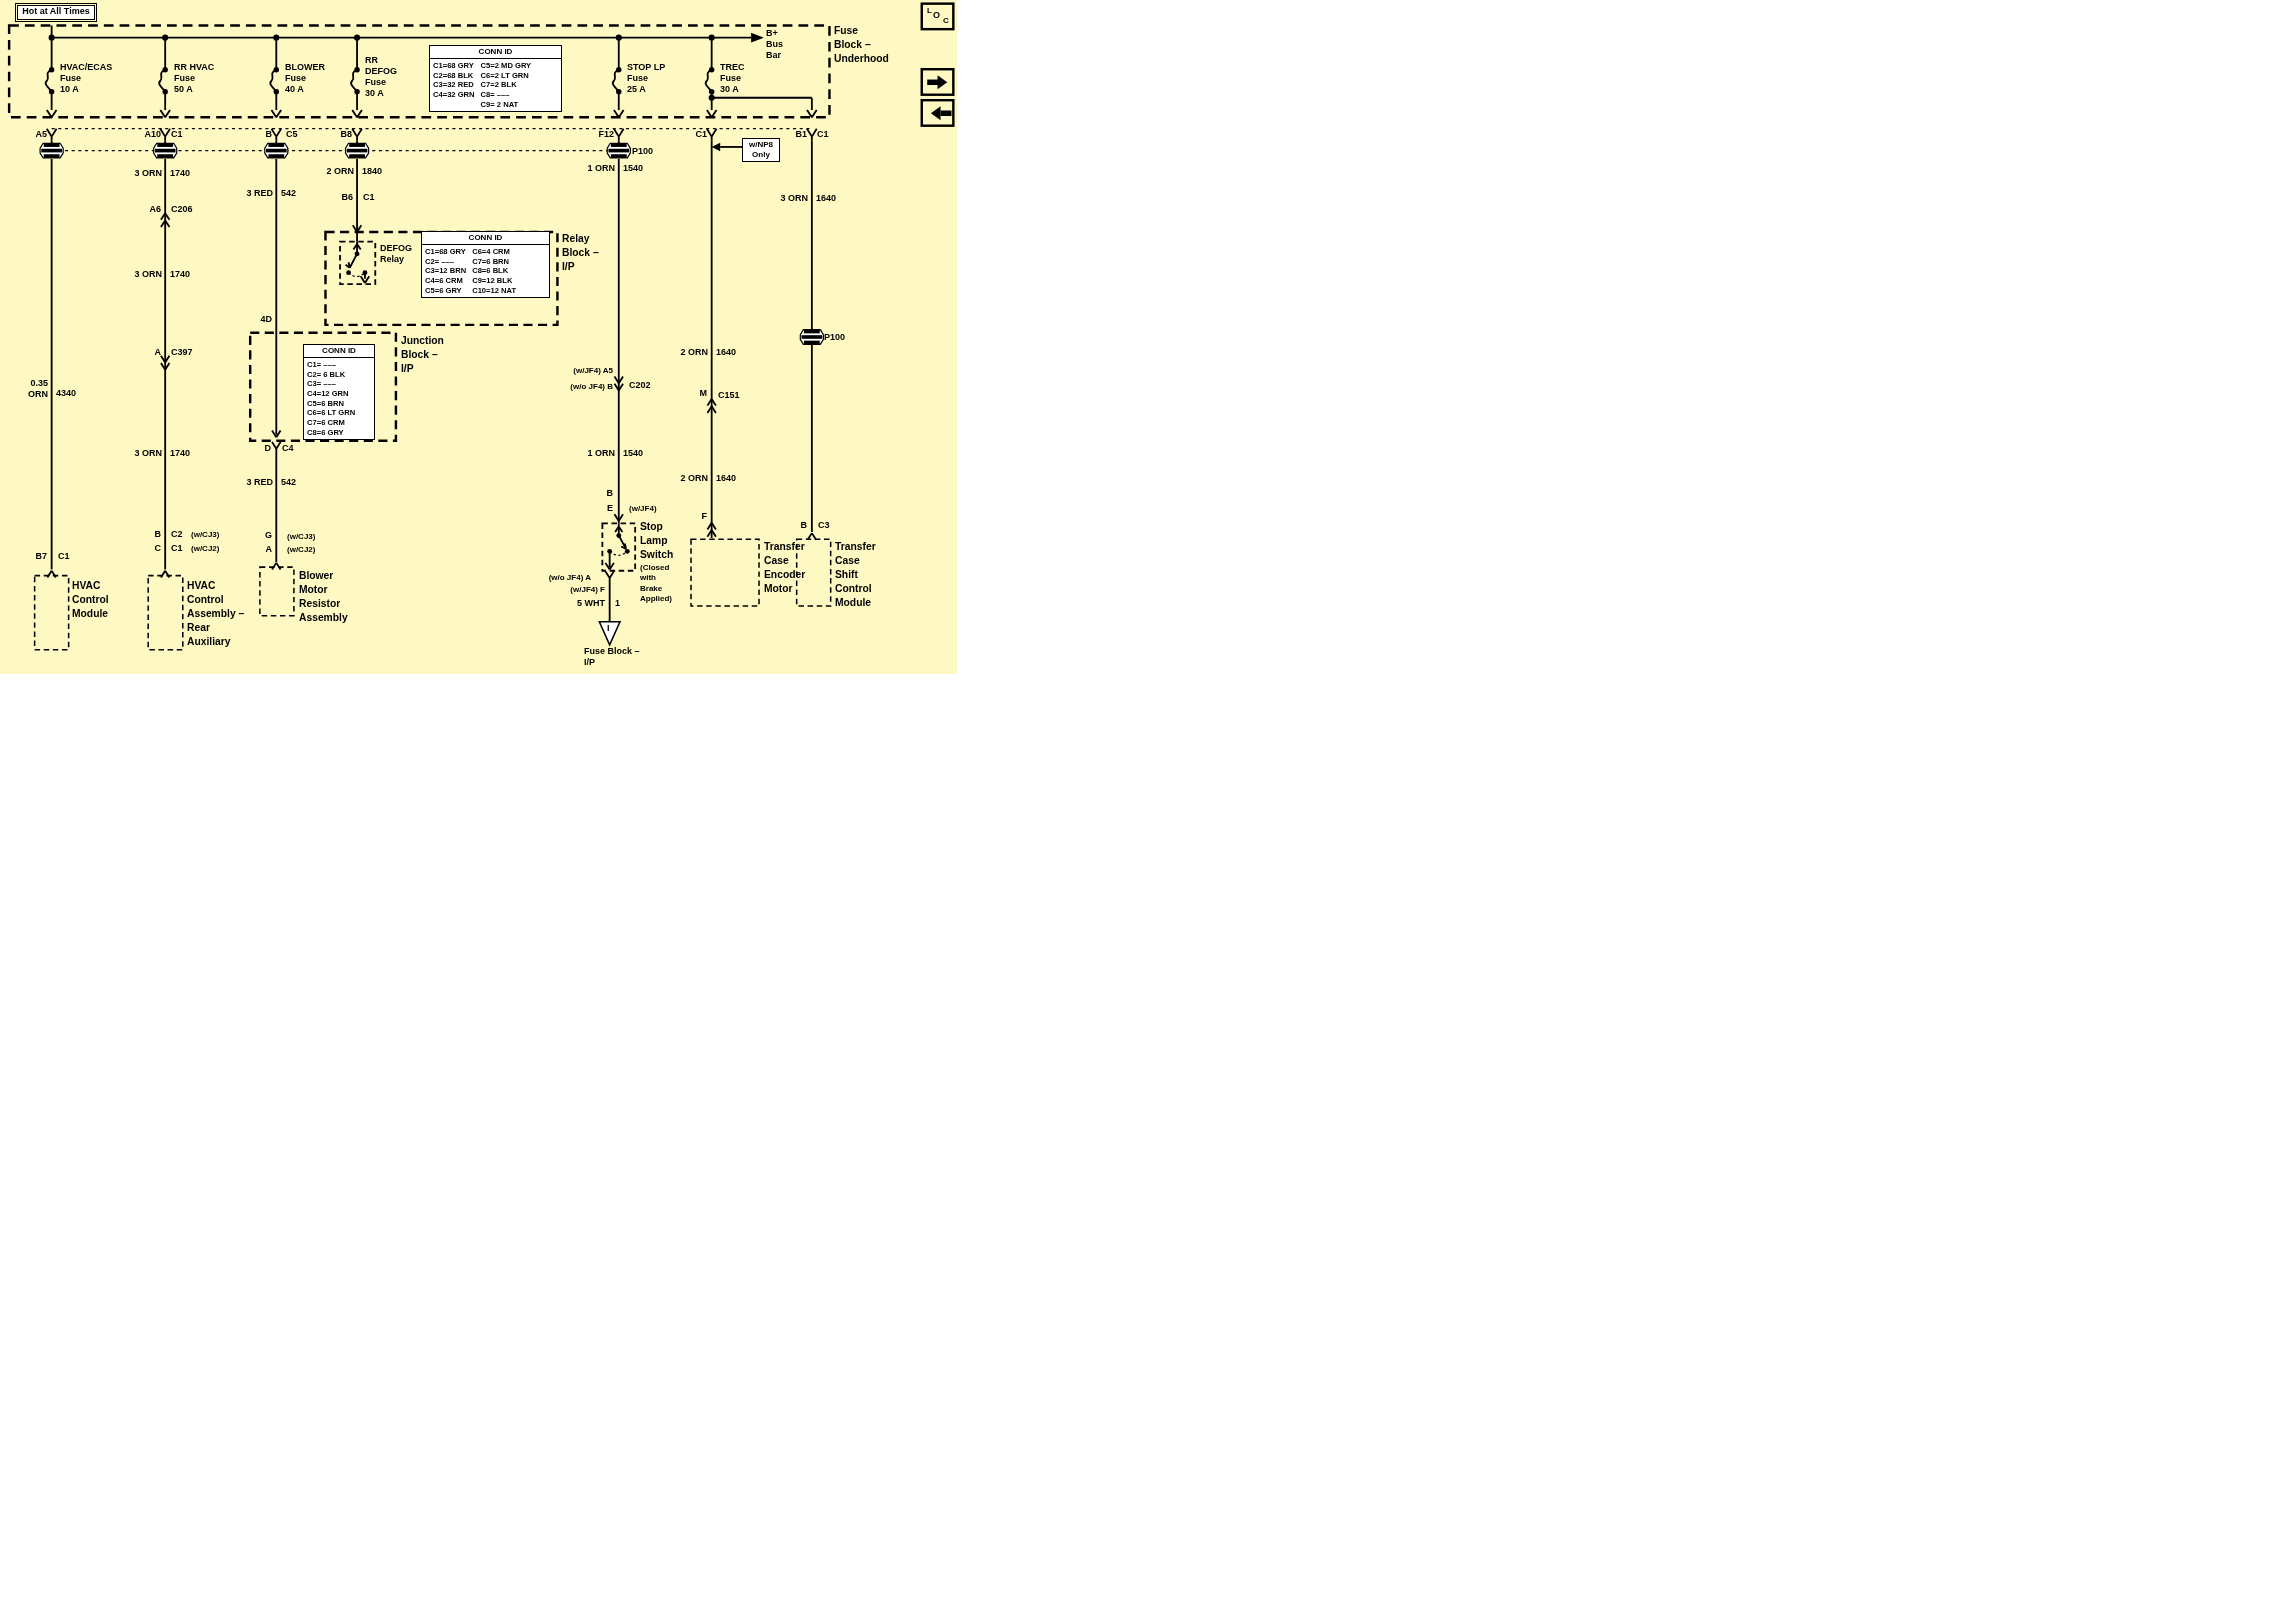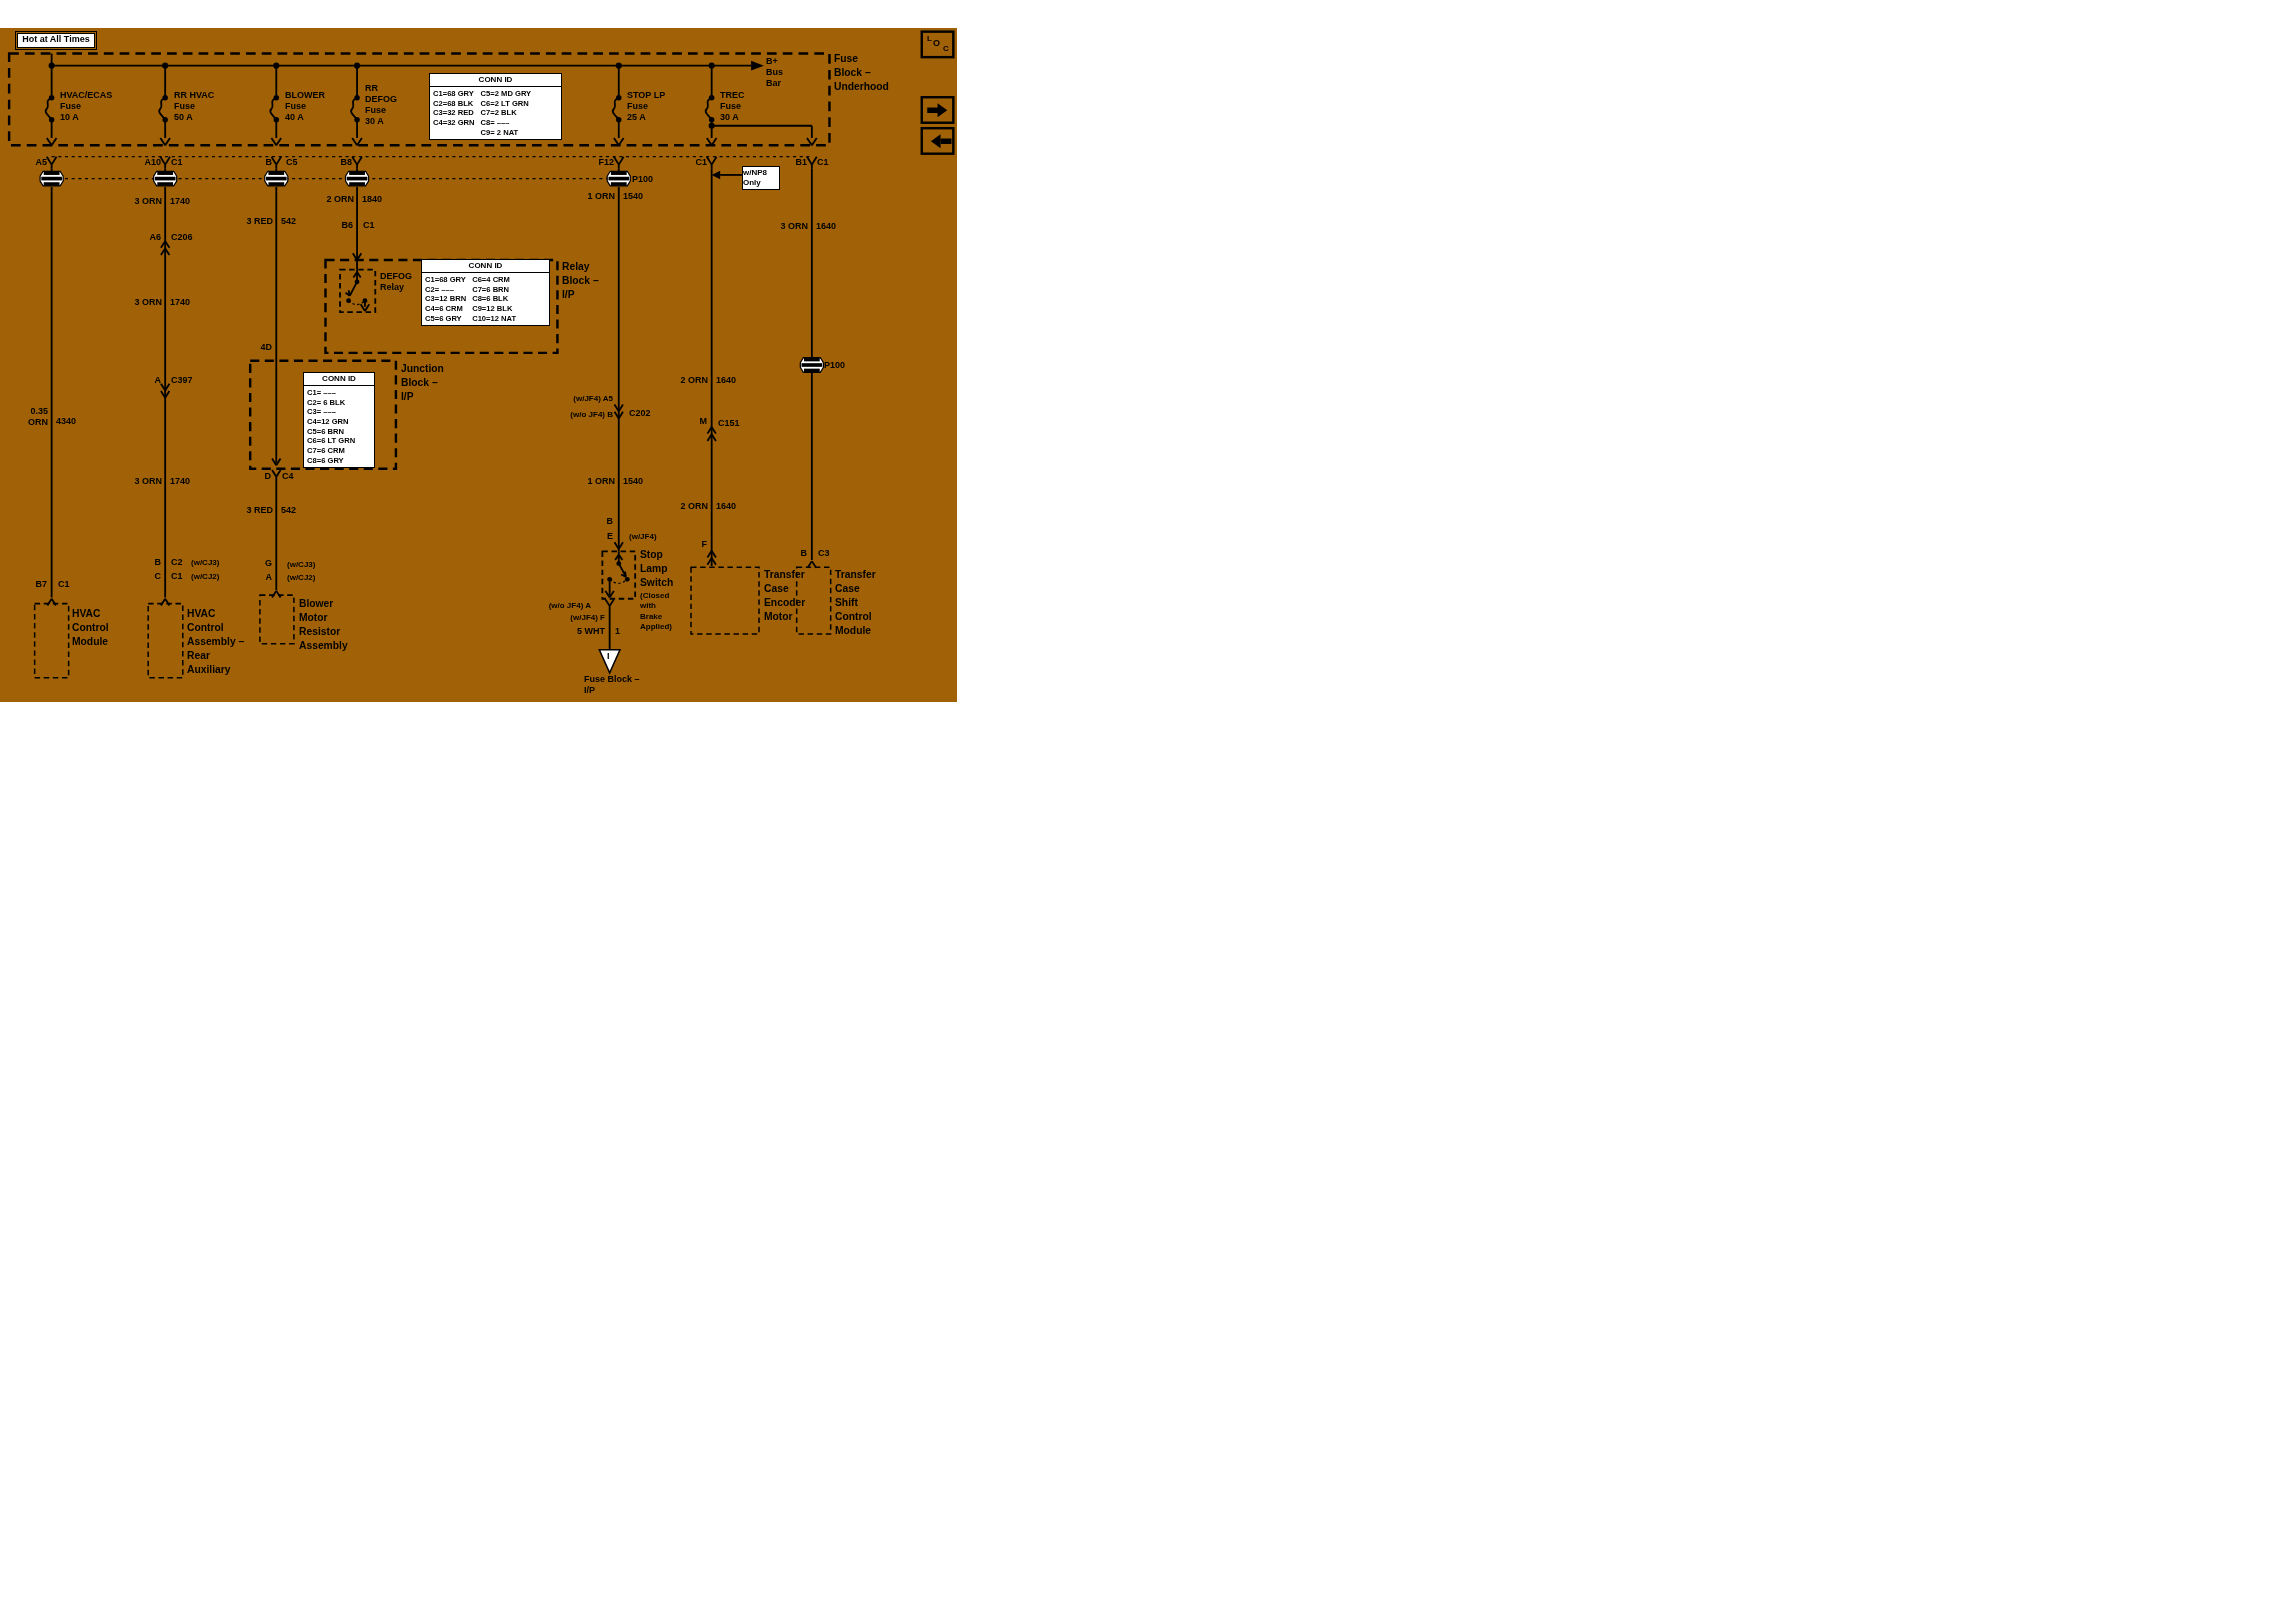--- a/index.html
+++ b/index.html
@@ -1,30 +1,30 @@
 <!DOCTYPE html>
 <html style="font-size:9.7px"><head>
 <meta charset="utf-8">
 <style>
   html,body{margin:0;padding:0;background:#fff;}
-  #canvas{position:relative;width:957px;height:674px;background:#a16207;overflow:hidden;
-          font-family:"Liberation Sans",sans-serif;color:#000;margin-top:28px;}
+  #canvas{position:relative;width:957px;height:674px;background:#fef9c3;overflow:hidden;
+          font-family:"Liberation Sans",sans-serif;color:#000;}
   #wires{position:absolute;left:0;top:0;z-index:1;}
   .l{position:absolute;z-index:2;font:700 9px/1.22 "Liberation Sans",sans-serif;white-space:pre-line;}
   .g{position:absolute;z-index:2;font:700 10.3px/1.35 "Liberation Sans",sans-serif;white-space:pre-line;}
   .s{position:absolute;z-index:2;font:700 8px/1.3 "Liberation Sans",sans-serif;white-space:pre-line;}
   .r{text-align:right;}
   .titlebox{position:absolute;left:17px;top:4.9px;z-index:2;border:1.2px solid #000;outline:1.8px solid #000;outline-offset:1.2px;
             padding:0.6px 4.2px;font:700 9px/1.3 "Liberation Sans",sans-serif;background:#fff;}
   .conn{position:absolute;z-index:2;border:1.8px solid #000;background:#fff;}
   .conn .hd{border-bottom:1.8px solid #000;text-align:center;font:700 8px/12px "Liberation Sans",sans-serif;}
   .conn .bd{display:flex;gap:6px;padding:1.8px 3px;}
   .conn .c{font:700 7.6px/9.7px "Liberation Sans",sans-serif;white-space:pre-line;}
   .npbox{position:absolute;left:742px;top:138px;width:36px;z-index:2;border:1.8px solid #000;background:#fff;
-         text-align:left;font:700 8px/1.25 "Liberation Sans",sans-serif;padding:1.2px 0;white-space:pre-line;}
+         text-align:center;font:700 8px/1.25 "Liberation Sans",sans-serif;padding:1.2px 0;white-space:pre-line;}
 </style>
 </head>
 <body>
 
 <div id="canvas">
 
 <svg id="wires" width="957" height="674" viewBox="0 0 1576 1110" stroke="#000" fill="none" stroke-width="3">
   <defs>
     <g id="fuse">
       <circle cx="0" cy="3" r="4.5" fill="#000" stroke="none"></circle>

